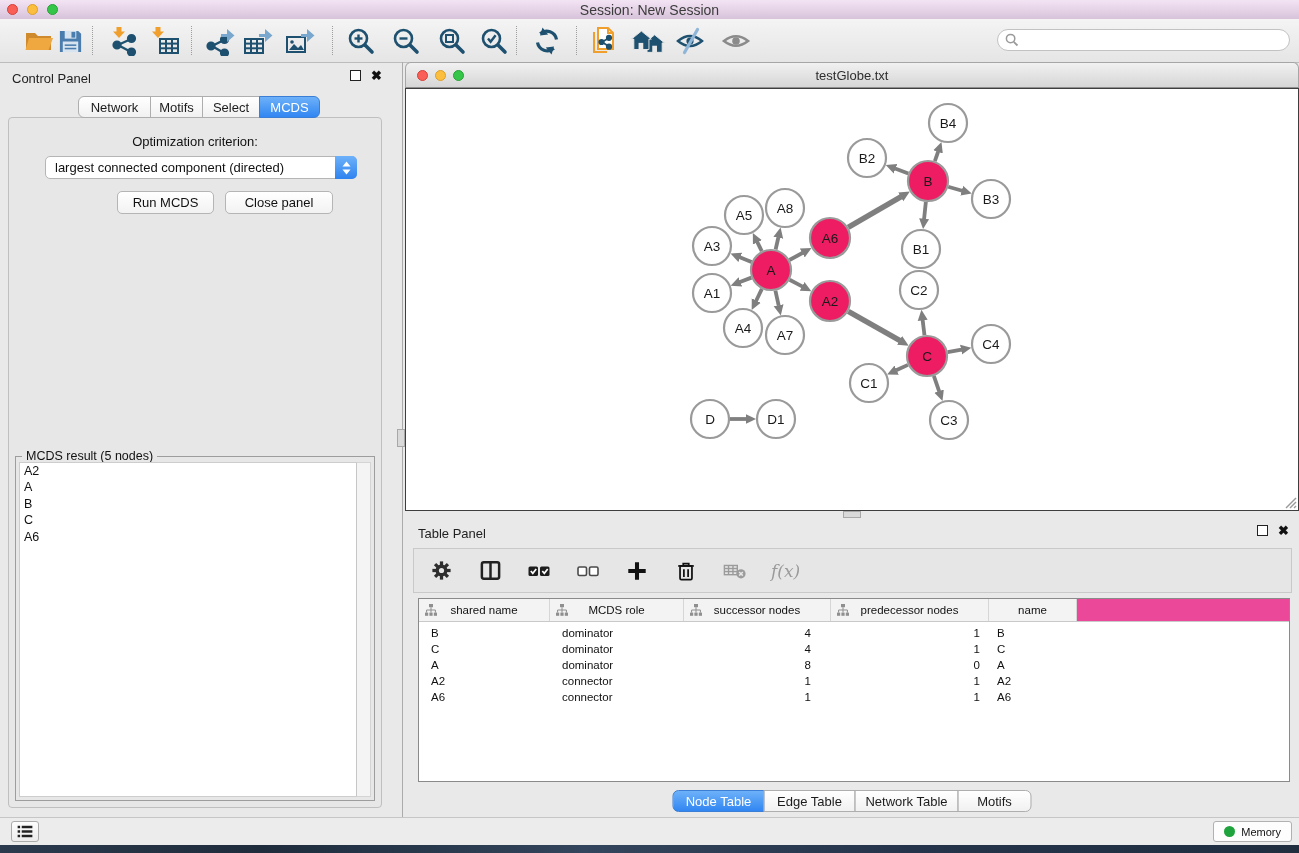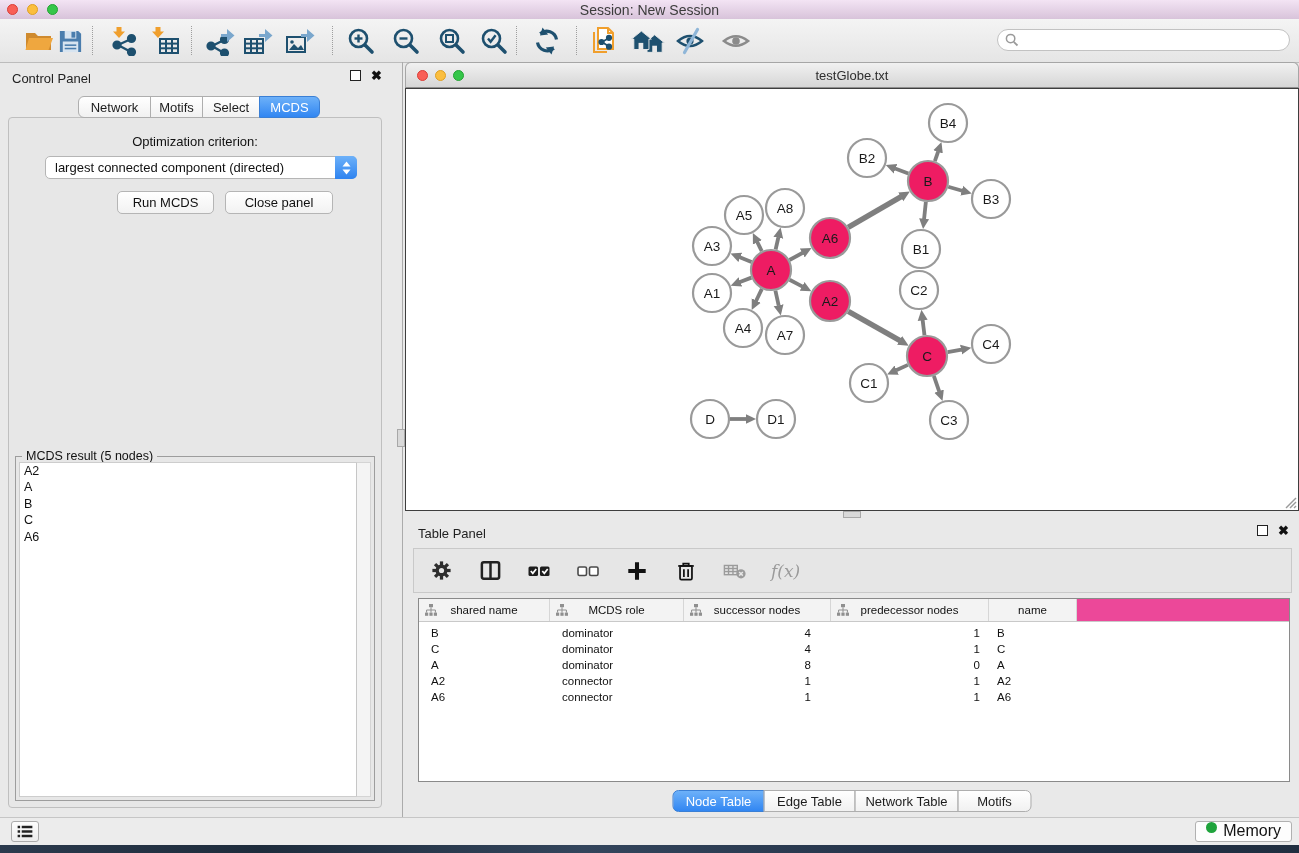--- a/index.html
+++ b/index.html
@@ -65,21 +65,21 @@
   .t-cell{box-sizing:border-box;font-size:11.5px;white-space:nowrap;overflow:hidden;}
   .c0{width:131px;padding-left:12px;}
   .c1{width:134px;padding-left:12px;}
   .c2{width:147px;text-align:right;padding-right:20px;}
   .c3{width:158px;text-align:right;padding-right:9px;}
   .c4{width:88px;padding-left:8px;}
   .tp-tabs{position:absolute;top:272px;left:50%;transform:translateX(-50%);display:flex;height:22px;}
   
   .status{position:absolute;left:0;right:0;bottom:8px;height:27px;background:#ececec;border-top:1px solid #c6c6c6;}
   .list-btn{position:absolute;left:11px;top:3px;width:28px;height:21px;background:linear-gradient(#fdfdfd,#ededed);border:1px solid #ababab;border-radius:3px;box-sizing:border-box;display:flex;align-items:center;justify-content:center;}
-  .memory-btn{position:absolute;right:7px;top:3px;height:21px;background:#fdfdfd;border:1px solid #b1b1b1;border-radius:3px;box-sizing:border-box;display:flex;gap:6px;padding:0 10px;font-size:16px;}
+  .memory-btn{position:absolute;right:7px;top:3px;height:21px;background:#fdfdfd;border:1px solid #b1b1b1;border-radius:3px;box-sizing:border-box;display:flex;align-items:center;gap:6px;padding:0 10px;font-size:11px;}
   .mem-dot{width:11px;height:11px;border-radius:50%;background:#1fa33c;}
   .desktop{position:absolute;left:0;right:0;bottom:0;height:8px;background:linear-gradient(90deg,#2b3a4d,#1e2c3c 20%,#33455c 45%,#25344a 70%,#202e40);}
 </style>
 </head>
 <body>
 
 <div class="app">
 
   <div class="titlebar">
     <div class="lights">

